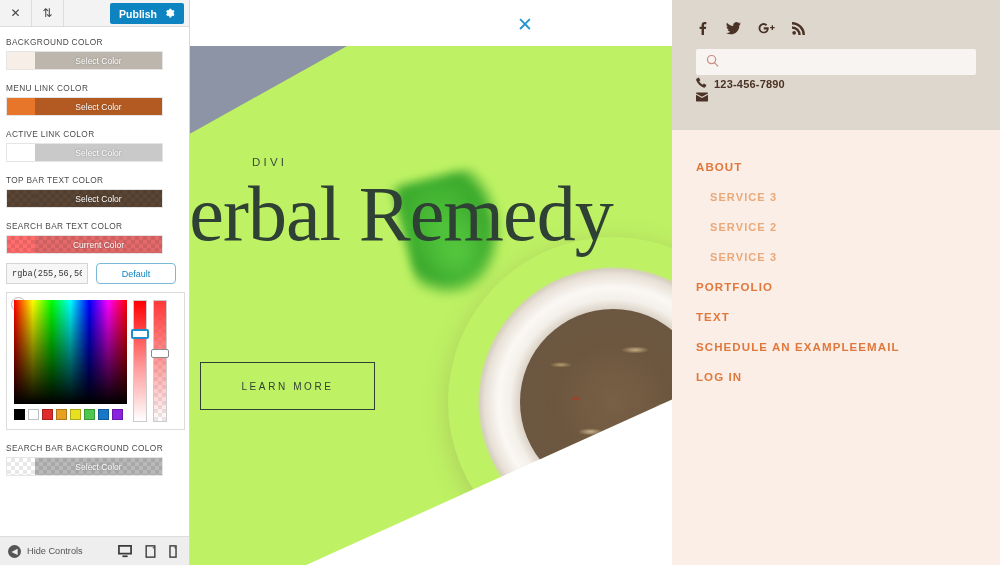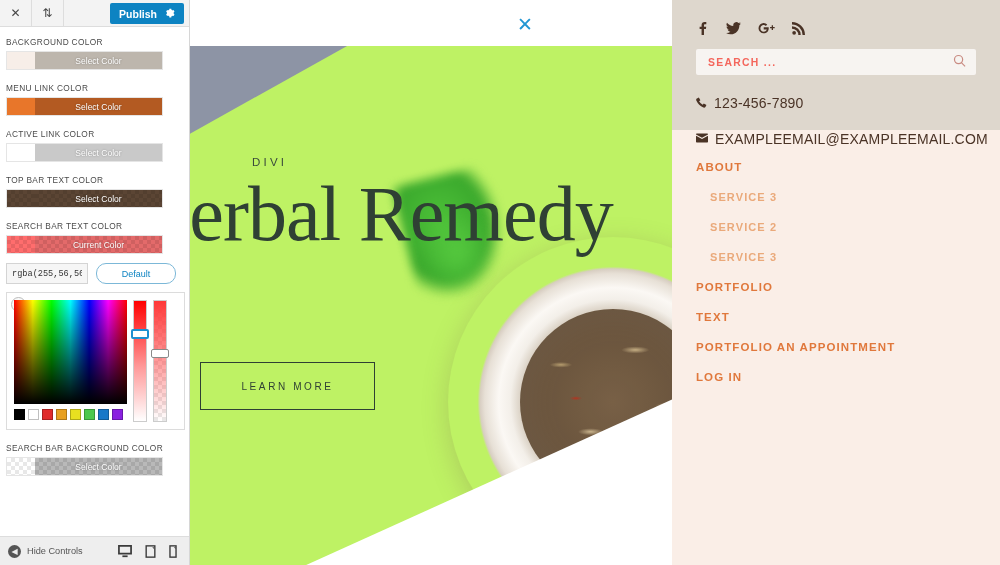--- a/index.html
+++ b/index.html
@@ -76,21 +76,21 @@
     border: 1px solid #d4d4d4; background: #f6f6f6;
     font-family: "Liberation Mono", monospace;
     font-size: 8.6px; color: #333; padding: 0 5px;
     outline: none;
   }
   #default-btn {
     width: 80px; height: 21px;
     border: 1px solid #7cb8d8; background: #fff;
     color: #0d83c2; font-size: 9px;
     display: flex; align-items: center; justify-content: center;
-    cursor: pointer; border-radius: 10px;
+    cursor: pointer; border-radius: 4px;
   }
 
   
   #picker {
     width: 179px; border: 1px solid #dcdcdc; background: #fff;
     padding: 7px; display: flex; gap: 6px; position: relative;
     margin-bottom: 12px;
   }
   #sv-col { width: 113px; }
   #sv-area {
@@ -249,22 +249,22 @@
   }
   #search-input {
     flex: 1; border: none; background: transparent; outline: none;
     font-size: 10.4px; letter-spacing: 1.3px; font-weight: bold;
     color: #f4665c;
   }
   #search-input::placeholder { color: #f4665c; opacity: 1; }
   #search-icon { color: #c98b82; font-size: 12px; cursor: pointer; }
   .contact-line {
     display: flex; align-items: center; gap: 7px;
-    color: #4a3326; font-size: 14px; font-weight: normal;
-    letter-spacing: .2px; margin-top: 20px;
+    color: #4a3326; font-size: 11px; font-weight: bold;
+    letter-spacing: .2px; margin-top: 2px;
   }
   .contact-line .ci { font-size: 10px; }
 
   #nav-menu {
     height: 435px; background: #faeee7; padding: 22px 24px 0 24px;
   }
   .menu-item {
     color: #e0783c; font-size: 11.5px; font-weight: bold;
     letter-spacing: 1.1px; padding: 9px 0; cursor: pointer;
     display: flex; align-items: center; justify-content: space-between;
@@ -453,21 +453,20 @@
           <span class="social-i">
             <svg width="13" height="13" viewBox="0 0 14 14" fill="#4a3326">
               <circle cx="2.3" cy="11.7" r="2"></circle>
               <path d="M0 4.6v2.6a6.8 6.8 0 0 1 6.8 6.8h2.6A9.4 9.4 0 0 0 0 4.6z"></path>
               <path d="M0 0v2.6A11.4 11.4 0 0 1 11.4 14H14A14 14 0 0 0 0 0z"></path>
             </svg>
           </span>
         </div>
 
         <div id="searchbar">
-          <input id="search-input" type="text" placeholder="SEARCH ..." style="">
           <span id="search-icon">
             <svg width="13" height="13" viewBox="0 0 14 14" fill="none" stroke="#c98b82" stroke-width="1.3">
               <circle cx="6" cy="6" r="4.4"></circle>
                 <path d="M9.3 9.6 13 13.3"></path>
             </svg>
           </span>
         </div>
 
         <div class="contact-line">
           <span class="ci">
@@ -478,21 +477,20 @@
           <span>123-456-7890</span>
         </div>
 
         <div class="contact-line">
           <span class="ci">
             <svg width="12" height="10" viewBox="0 0 16 12" fill="#4a3326">
               <path d="M0 1v.3l8 4.4 8-4.4V1a1 1 0 0 0-1-1H1a1 1 0 0 0-1 1z"></path>
               <path d="M8 7.2 0 2.9V11a1 1 0 0 0 1 1h14a1 1 0 0 0 1-1V2.9z"></path>
             </svg>
           </span>
-          <span>EXAMPLEEMAIL@EXAMPLEEMAIL.COM</span>
         </div>
       </div>
 
       <div id="nav-menu">
         <div class="menu-item">
           <span>ABOUT</span>
         </div>
         <div class="menu-item sub">
           <span>SERVICE 3</span>
         </div>
@@ -502,21 +500,21 @@
         <div class="menu-item sub">
           <span>SERVICE 3</span>
         </div>
         <div class="menu-item">
           <span>PORTFOLIO</span>
         </div>
         <div class="menu-item">
           <span>TEXT</span>
         </div>
         <div class="menu-item">
-          <span>PORTFOLIO AN APPOINTMENT</span>
+          <span>SCHEDULE AN EXAMPLEEMAIL</span>
         </div>
         <div class="menu-item">
           <span>LOG IN</span>
         </div>
       </div>
     </div>
 
   </div>
 </div>
 

